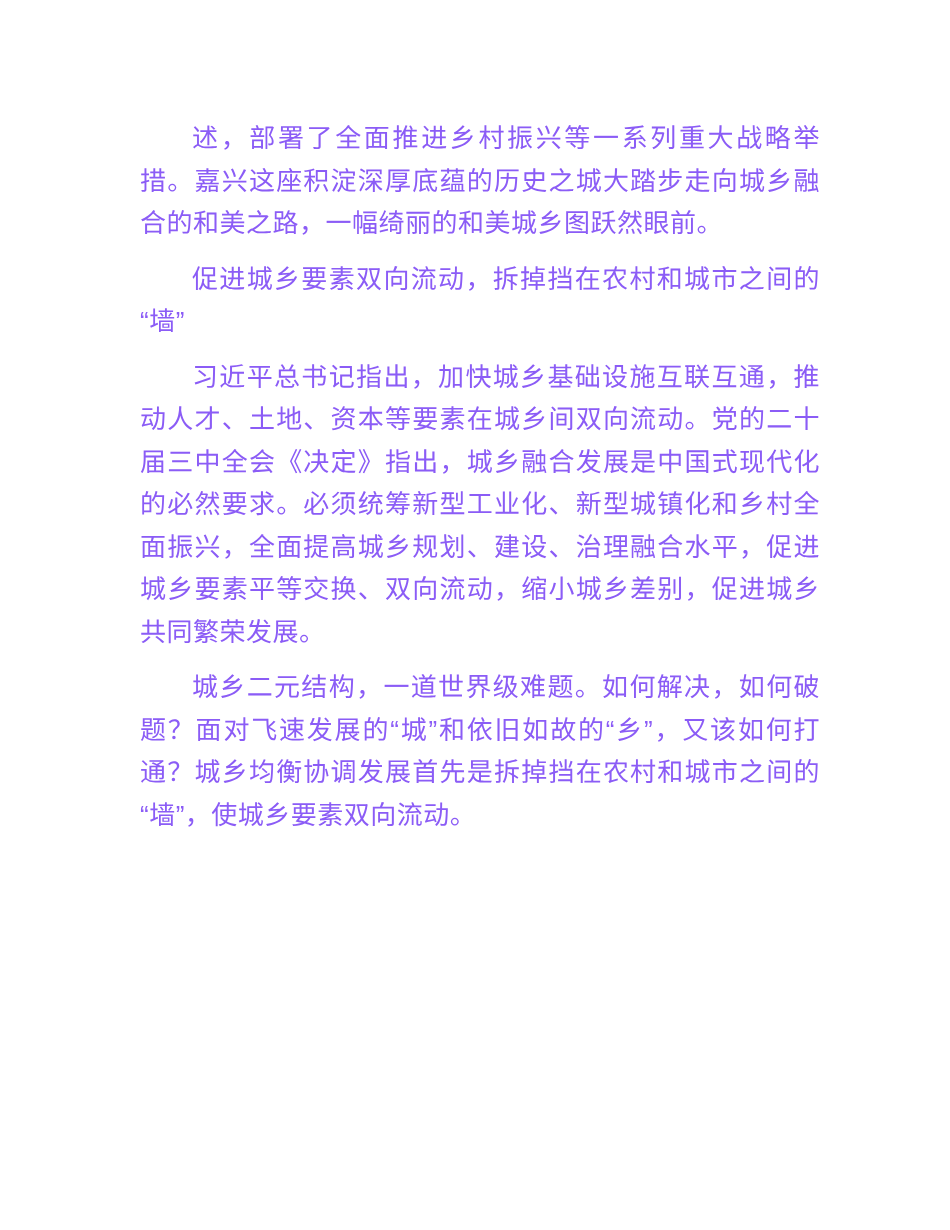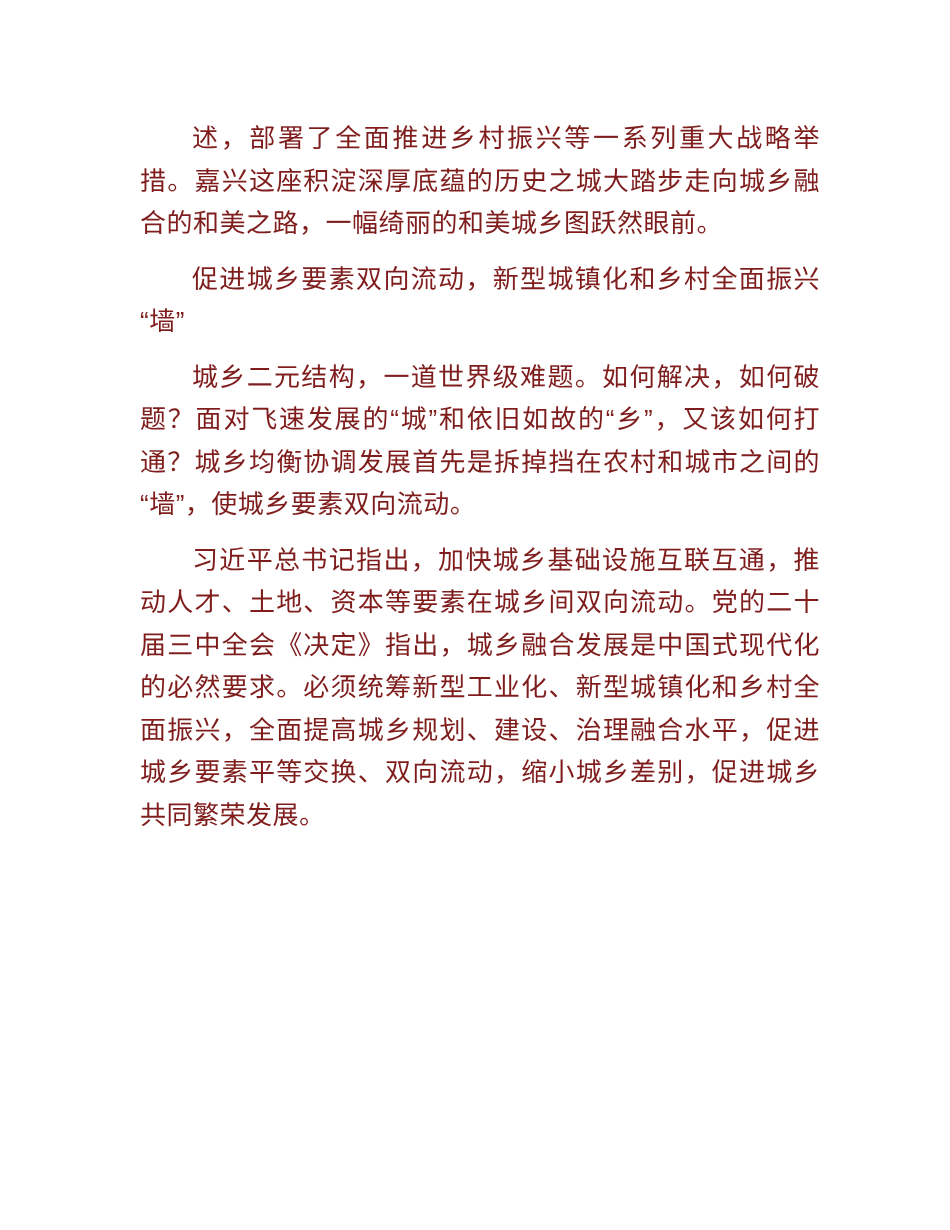--- a/index.html
+++ b/index.html
@@ -19,28 +19,28 @@
     height: 1230px;
     background: #ffffff;
     padding: 117px 130px 0 140px;
     color: #000000;
   }
   .para {
     margin: 0 0 13px 0;
     font-size: 26px;
     line-height: 42.5px;
     font-weight: 400;
-    color: #7f1d1d;
+    color: #8b5cf6;
     text-align: justify;
     text-justify: inter-ideograph;
     text-indent: 2em;
     letter-spacing: 0.5px;
   }
 </style>
 </head>
 <body>
 
 <div class="page">
   <p class="para">述，部署了全面推进乡村振兴等一系列重大战略举措。嘉兴这座积淀深厚底蕴的历史之城大踏步走向城乡融合的和美之路，一幅绮丽的和美城乡图跃然眼前。</p>
-  <p class="para">促进城乡要素双向流动，新型城镇化和乡村全面振兴“墙”</p>
+  <p class="para">促进城乡要素双向流动，拆掉挡在农村和城市之间的“墙”</p>
+  <p class="para">习近平总书记指出，加快城乡基础设施互联互通，推动人才、土地、资本等要素在城乡间双向流动。党的二十届三中全会《决定》指出，城乡融合发展是中国式现代化的必然要求。必须统筹新型工业化、新型城镇化和乡村全面振兴，全面提高城乡规划、建设、治理融合水平，促进城乡要素平等交换、双向流动，缩小城乡差别，促进城乡共同繁荣发展。</p>
   <p class="para">城乡二元结构，一道世界级难题。如何解决，如何破题？面对飞速发展的“城”和依旧如故的“乡”，又该如何打通？城乡均衡协调发展首先是拆掉挡在农村和城市之间的“墙”，使城乡要素双向流动。</p>
-  <p class="para">习近平总书记指出，加快城乡基础设施互联互通，推动人才、土地、资本等要素在城乡间双向流动。党的二十届三中全会《决定》指出，城乡融合发展是中国式现代化的必然要求。必须统筹新型工业化、新型城镇化和乡村全面振兴，全面提高城乡规划、建设、治理融合水平，促进城乡要素平等交换、双向流动，缩小城乡差别，促进城乡共同繁荣发展。</p>
 </div>
 
 </body></html>

